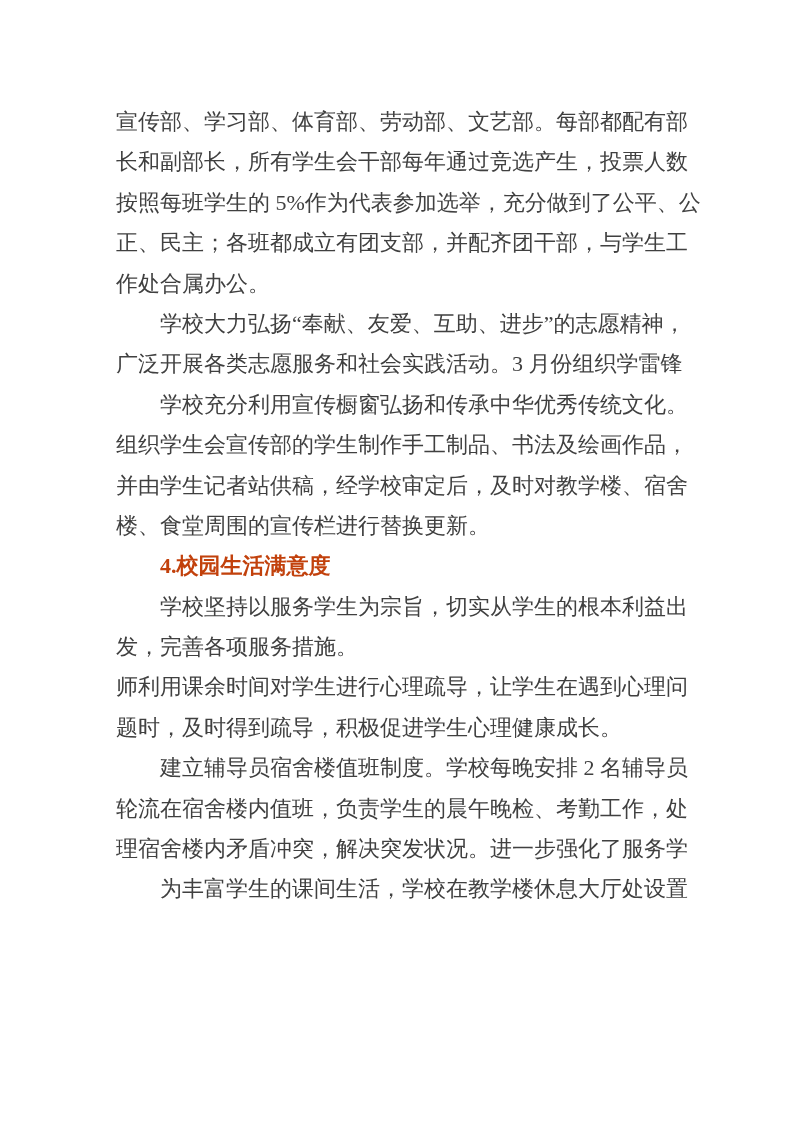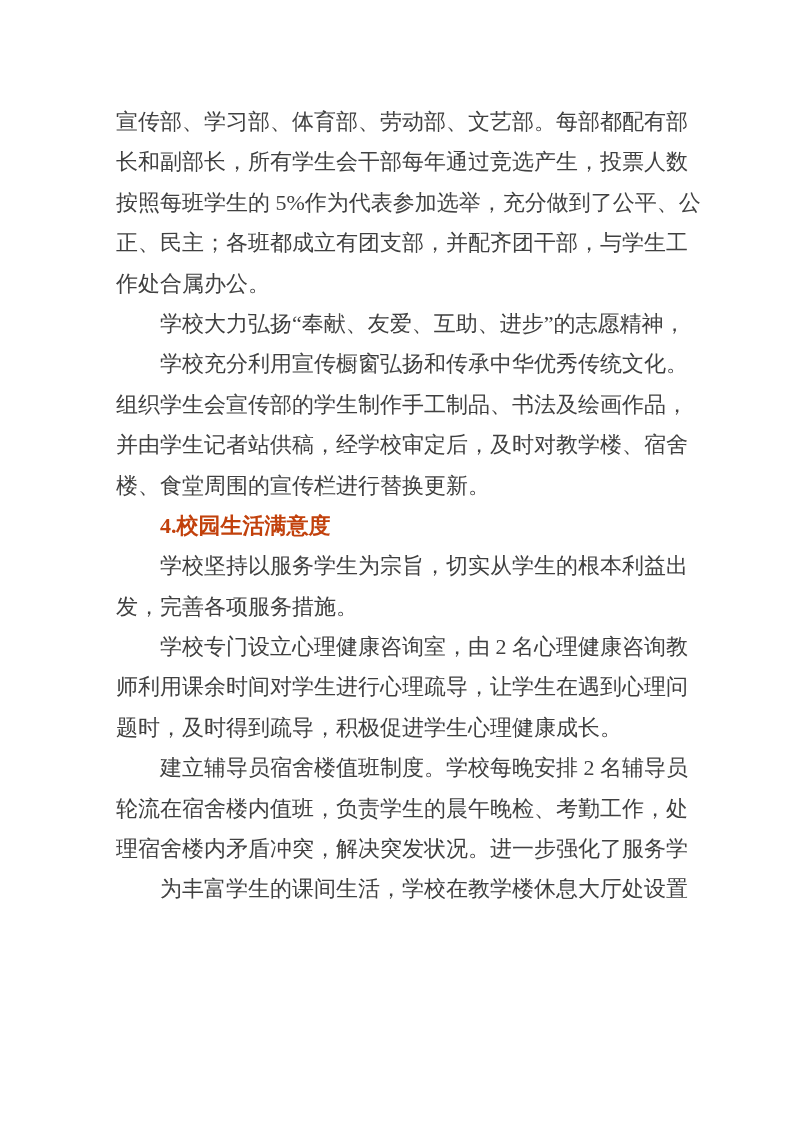--- a/index.html
+++ b/index.html
@@ -54,40 +54,40 @@
     <div class="para">
       <div class="line">宣传部、学习部、体育部、劳动部、文艺部。每部都配有部</div>
       <div class="line">长和副部长，所有学生会干部每年通过竞选产生，投票人数</div>
       <div class="line">按照每班学生的 5%作为代表参加选举，充分做到了公平、公</div>
       <div class="line">正、民主；各班都成立有团支部，并配齐团干部，与学生工</div>
       <div class="line">作处合属办公。</div>
     </div>
 
     <div class="para">
       <div class="line indent">学校大力弘扬“奉献、友爱、互助、进步”的志愿精神，</div>
+      <div class="line">广泛开展各类志愿服务和社会实践活动。3 月份组织学雷锋</div>
     </div>
 
     <div class="para">
       <div class="line indent">学校充分利用宣传橱窗弘扬和传承中华优秀传统文化。</div>
       <div class="line">组织学生会宣传部的学生制作手工制品、书法及绘画作品，</div>
       <div class="line">并由学生记者站供稿，经学校审定后，及时对教学楼、宿舍</div>
       <div class="line">楼、食堂周围的宣传栏进行替换更新。</div>
     </div>
 
     <div class="para heading">
       <div class="line indent">4.校园生活满意度</div>
     </div>
 
     <div class="para">
       <div class="line indent">学校坚持以服务学生为宗旨，切实从学生的根本利益出</div>
       <div class="line">发，完善各项服务措施。</div>
     </div>
 
     <div class="para">
-      <div class="line indent">学校专门设立心理健康咨询室，由 2 名心理健康咨询教</div>
       <div class="line">师利用课余时间对学生进行心理疏导，让学生在遇到心理问</div>
       <div class="line">题时，及时得到疏导，积极促进学生心理健康成长。</div>
     </div>
 
     <div class="para">
       <div class="line indent">建立辅导员宿舍楼值班制度。学校每晚安排 2 名辅导员</div>
       <div class="line">轮流在宿舍楼内值班，负责学生的晨午晚检、考勤工作，处</div>
       <div class="line">理宿舍楼内矛盾冲突，解决突发状况。进一步强化了服务学</div>
     </div>
 

